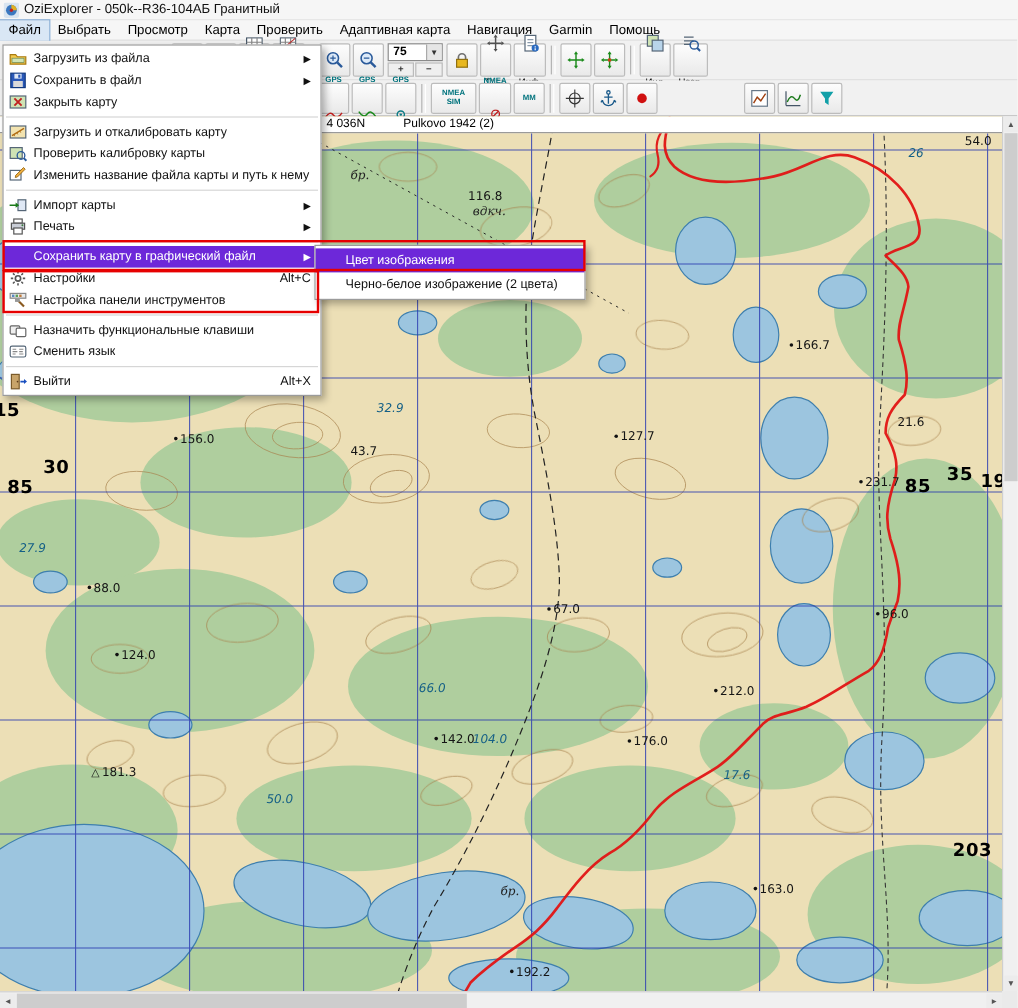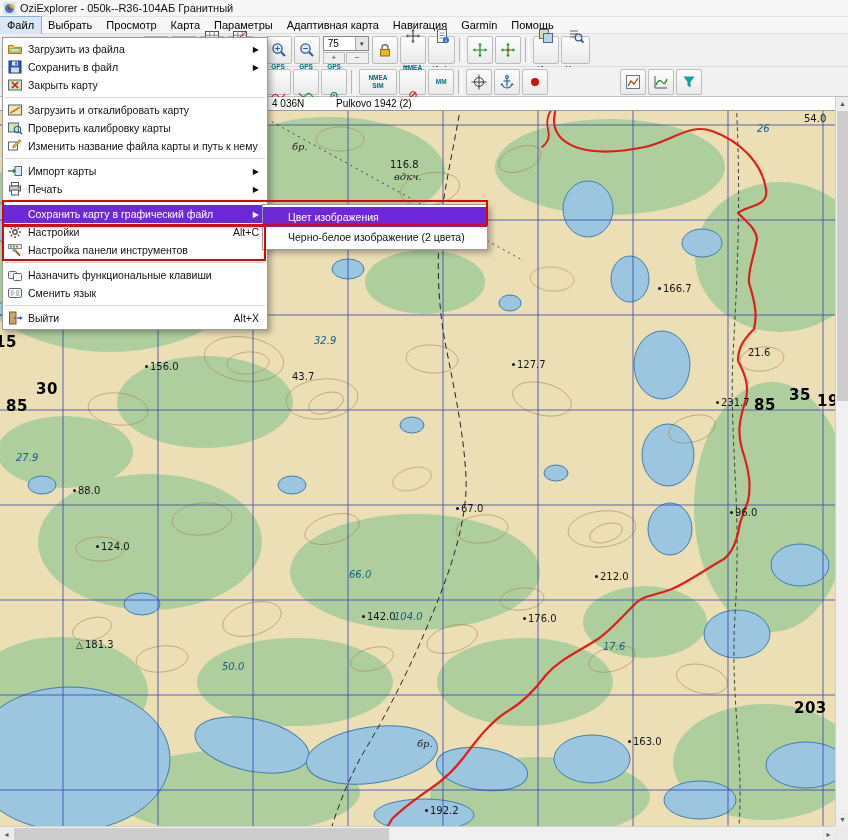--- a/index.html
+++ b/index.html
@@ -18,21 +18,21 @@
   #tb2{top:67px;height:30px;border-bottom:1px solid #bdbdbd;}
   #tb2::before{content:"";width:150px;flex:0 0 auto;}
   .tbtn{display:flex;flex-direction:column;align-items:center;justify-content:center;min-width:26px;height:26px;margin:0 1px;border:1px solid #bcbcbc;border-radius:2px;background:linear-gradient(#fdfdfd,#e9e9e9);box-sizing:border-box;padding:1px 3px;gap:20px;}
   #tb1 .tbtn{height:28px;}
   .ticon{line-height:0;}
   .ttext{font-size:6.5px;font-weight:bold;color:#00737d;line-height:1.1;text-align:center;max-width:30px;}
   .tsmall{font-size:6px;color:#333;line-height:1;}
   .tcaption{font-size:8px;color:#000;line-height:1;margin-top:1px;}
   .tsep{width:2px;height:24px;border-left:1px solid #b5b5b5;border-right:1px solid #fff;margin:0 3px;flex:0 0 auto;}
   .tspacer{width:70px;flex:0 0 auto;}
-  .combostack{display:flex;flex-direction:column;margin:0 2px;width:46px;flex:0 0 auto;}
+  .combostack{display:flex;flex-direction:column;margin:0 2px;width:46px;flex:0 0 auto;font-weight:bold;}
   .combo{display:flex;align-items:center;border:1px solid #8a8a8a;background:#fff;height:15px;font-size:10px;padding-left:4px;box-sizing:border-box;}
   .comboarrow{margin-left:auto;width:12px;height:13px;background:#e6e6e6;border-left:1px solid #aaa;font-size:7px;display:flex;align-items:center;justify-content:center;color:#333;}
   .combomini{display:flex;gap:1px;margin-top:1px;}
   .minibtn{flex:1;height:10px;font-size:8px;line-height:9px;text-align:center;border:1px solid #bbb;background:#efefef;color:#333;}
   
   .mapwrap{position:absolute;left:0;top:97px;width:835px;height:729px;background:#ecdfb6;overflow:hidden;}
   .infostrip{position:absolute;left:0;top:0;width:100%;height:14px;background:#fff;border-bottom:1px solid #9a9a9a;z-index:3;font-size:10px;color:#000;box-sizing:border-box;}
   .infostrip span{position:absolute;top:1px;white-space:nowrap;}
   #coordtext{left:272px;}
   #datumtext{left:336px;}
@@ -82,21 +82,21 @@
           <circle cx="6.5" cy="6.5" r="1.4" fill="#c02020"></circle>
         </svg></span>
     <span>OziExplorer - 050k--R36-104АБ Гранитный</span>
   </div>
 
   <div class="menubar" id="menubar">
       <div class="mbitem active">Файл</div>
       <div class="mbitem">Выбрать</div>
       <div class="mbitem">Просмотр</div>
       <div class="mbitem">Карта</div>
-      <div class="mbitem">Параметры</div>
+      <div class="mbitem">Проверить</div>
       <div class="mbitem">Адаптивная карта</div>
       <div class="mbitem">Навигация</div>
       <div class="mbitem">Garmin</div>
       <div class="mbitem">Помощь</div>
     </div>
 
   <div class="toolbar" id="tb1">
       <div class="tbtn">
         <span class="ticon"><svg width="16" height="16" viewBox="0 0 16 16">
             <rect x="1.5" y="2.5" width="13" height="11" fill="#cfe3b4" stroke="#4a6a8a"></rect>

